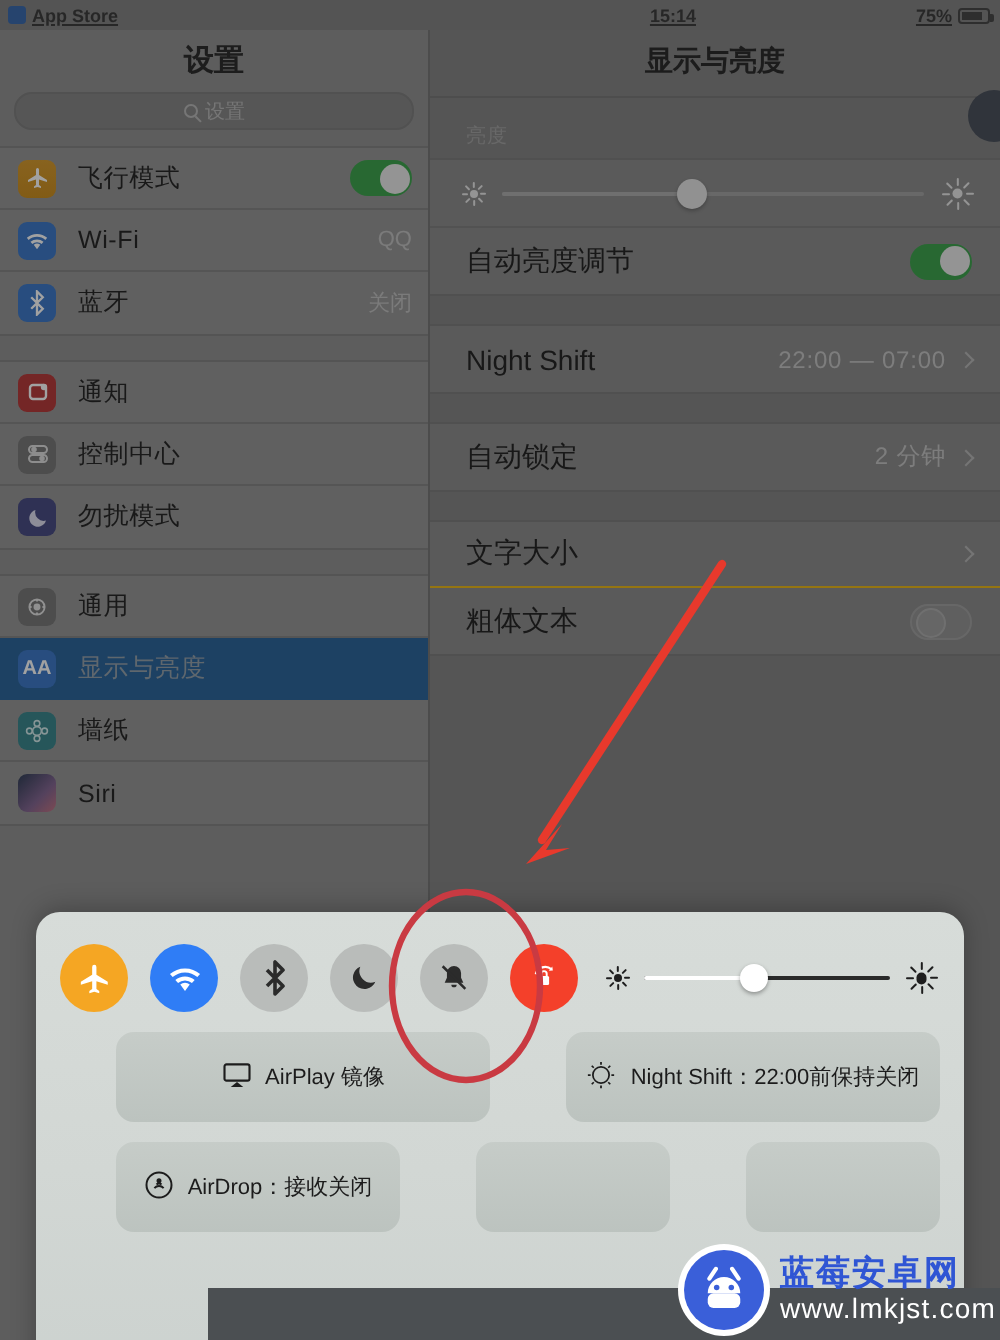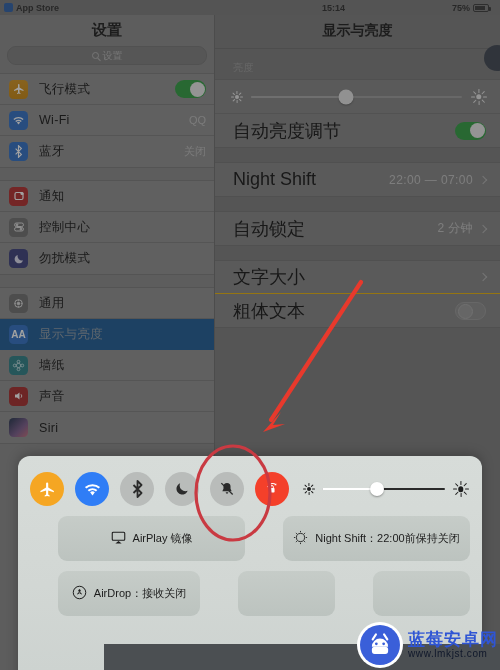--- a/index.html
+++ b/index.html
@@ -12,23 +12,23 @@
   }
 
   
   #screen { position:absolute; inset:0; background:#7a7a7a; }
 
   
   .dimlayer { position:absolute; inset:0; background:rgba(30,30,30,0.42); pointer-events:none; z-index:5; }
 
   
   .statusbar {
-    position:absolute; top:0; left:0; right:6px; height:15px;
+    position:absolute; top:0; left:0; right:0; height:15px;
     display:flex; align-items:center; z-index:2;
-    font-size:9px; color:#2e2e2e; font-weight:bold;
+    font-size:9px; color:#2e2e2e; font-weight:bold;text-decoration:underline;
   }
   .sb-left { display:flex; align-items:center; gap:3px; padding-left:4px; width:215px; }
   .sb-appicon { width:9px; height:9px; border-radius:2px; background:#2b5fa8; }
   .sb-mid { flex:1; display:flex; justify-content:center; }
   .sb-right { display:flex; align-items:center; gap:3px; padding-right:5px; }
   .batt {
     width:16px; height:8px; border:1px solid #3a3a3a; border-radius:2px;
     position:relative;
   }
   .batt::after{content:"";position:absolute;right:-3px;top:2px;width:2px;height:4px;background:#3a3a3a;border-radius:0 1px 1px 0;}
@@ -87,21 +87,21 @@
   .g-sound{background:#a52a2a;}
   .g-siri{background:linear-gradient(135deg,#20304a,#7a5b8a 60%,#c06a7a);}
 
   
   .detail { position:absolute; top:15px; left:215px; right:0; bottom:0; background:#7d7d7d; z-index:2; }
   .d-title { text-align:center; font-size:14px; font-weight:bold; color:#1b1b1b; padding:7px 0 8px; border-bottom:1px solid #6e6e6e;}
   .d-sec-label { font-size:10px; color:#9d9d9d; padding:12px 0 4px 18px; letter-spacing:.5px;}
   .card { background:#868686; border-top:1px solid #747474; border-bottom:1px solid #747474; }
   .drow { display:flex; align-items:center; height:33px; padding:0 14px 0 18px; border-bottom:1px solid #eab308; }
   .drow:last-child{border-bottom:none;}
-  .drow .dl { font-size:18px; color:#131313; }
+  .drow .dl { font-size:14px; color:#131313; }
   .drow .dv { margin-left:auto; font-size:12px; color:#c2c2c2; letter-spacing:.4px;text-align:right;}
   .chev { margin-left:7px; width:6px; height:6px; border-right:1.6px solid #b3b3b3; border-bottom:1.6px solid #b3b3b3; transform:rotate(-45deg); flex:none;}
   .dgap { height:14px; }
 
   
   .brrow { display:flex; align-items:center; height:34px; padding:0 14px 0 16px; border-bottom:1px solid #777; }
   .sunsm, .sunlg { flex:none; position:relative; }
   .sunsm { width:11px;height:11px; }
   .sunlg { width:15px;height:15px; }
   .sun-core { position:absolute; left:50%; top:50%; transform:translate(-50%,-50%); border-radius:50%; background:#e9e9e9; }
@@ -150,21 +150,21 @@
   }
   .cc-tile.sm { flex:0 0 auto; width:97px; }
   .cc-row2 { display:flex; gap:10px; margin-top:10px; }
 
   
   .wm { position:absolute; right:2px; bottom:2px; z-index:30; display:flex; align-items:center; gap:5px; }
   .wm-logo { width:46px; height:46px; border-radius:50%; background:#fff; display:flex; align-items:center; justify-content:center; flex:none;}
   .wm-inner { width:40px; height:40px; border-radius:50%; background:#3a5fd9; display:flex; align-items:center; justify-content:center;}
   .wm-txt { line-height:1; }
   .wm-cn { font-size:17px; font-weight:bold; color:#2f55d4; letter-spacing:1px; font-family:"DejaVu Sans",sans-serif;}
-  .wm-url { font-size:10px; color:#0f172a; letter-spacing:.6px; margin-top:1px;}
+  .wm-url { font-size:14px; color:#ffffff; letter-spacing:.6px; margin-top:1px;}
 
   
   .dock { position:absolute; left:104px; right:0; bottom:0; height:26px; background:#4b4f52; z-index:12; display:flex; align-items:center; justify-content:center; gap:16px; color:#c9cdcf; font-size:11px;}
 </style>
 </head>
 <body>
 
 <div id="screen">
 
   <div class="statusbar">
@@ -280,29 +280,20 @@
         <span class="ico g-wall">
           <svg width="13" height="13" viewBox="0 0 24 24" fill="none" stroke="#cfe8ea" stroke-width="1.5">
               <circle cx="12" cy="12" r="4"></circle>
               <circle cx="12" cy="5" r="2.6"></circle>
               <circle cx="12" cy="19" r="2.6"></circle>
               <circle cx="5" cy="12" r="2.6"></circle>
               <circle cx="19" cy="12" r="2.6"></circle>
             </svg>
         </span>
         <span class="lbl">墙纸</span>
-      </div>
-      <div class="row">
-        <span class="ico g-sound">
-          <svg width="12" height="12" viewBox="0 0 24 24" fill="#fff">
-              <path d="M4 9v6h4l5 4V5L8 9z"></path>
-              <path d="M16 8.5a5 5 0 0 1 0 7" stroke="#fff" stroke-width="1.8" fill="none"></path>
-            </svg>
-        </span>
-        <span class="lbl">声音</span>
       </div>
       <div class="row">
         <span class="ico g-siri"></span>
         <span class="lbl">Siri</span>
       </div>
     </div>
   </div>
 
   <div class="detail">
     <div class="d-title">显示与亮度</div>

